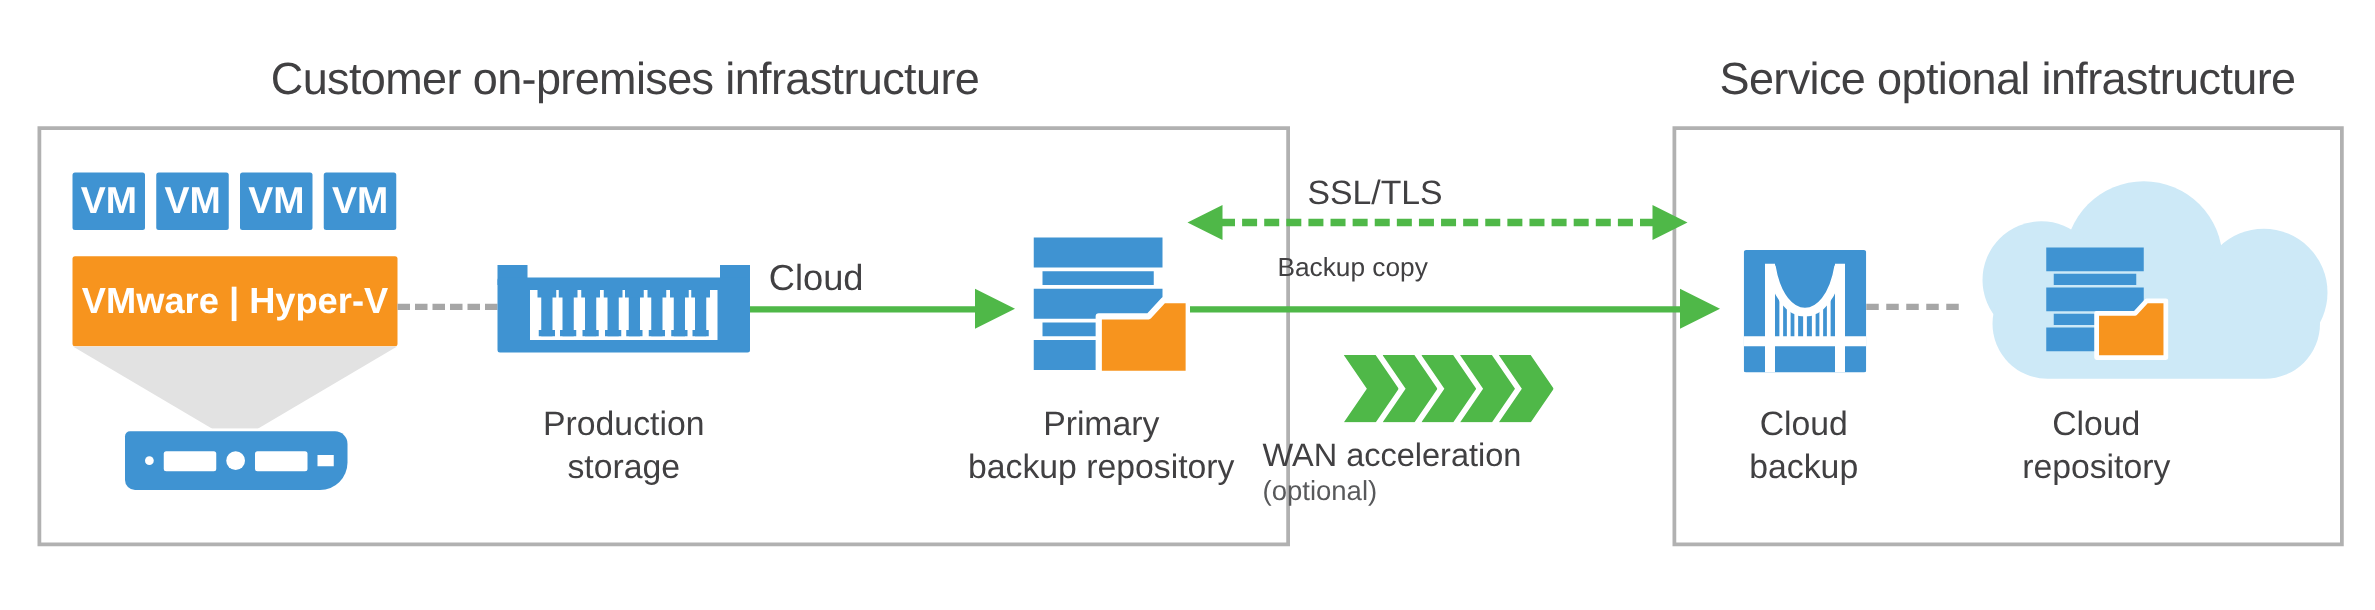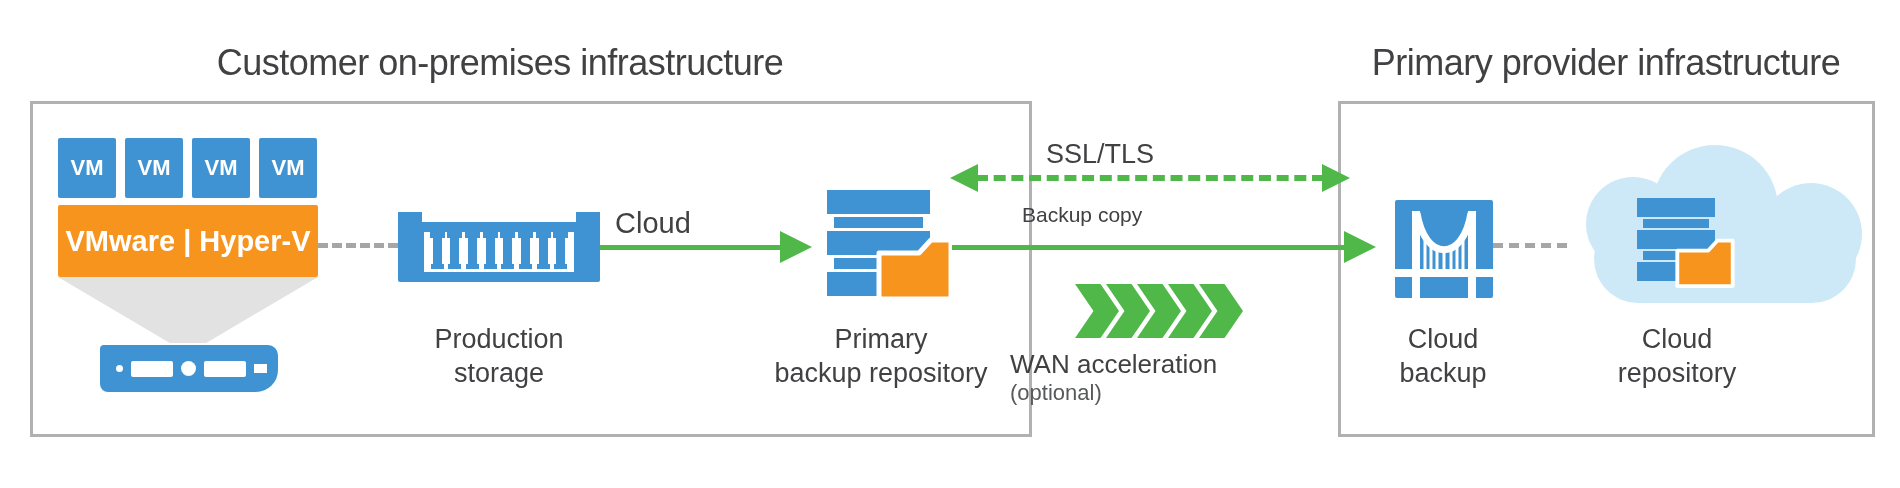--- a/index.html
+++ b/index.html
@@ -21,22 +21,22 @@
   .title{position:absolute;top:42px;font-size:36px;letter-spacing:-0.5px;text-align:center;color:var(--ink)}
   .title-left{left:30px;width:940px}
   .title-right{left:1336px;width:540px}
 
   .zone{position:absolute;top:101px;height:336px;border:3px solid var(--border);background:#fff}
   .zone-left{left:30px;width:1002px}
   .zone-right{left:1338px;width:537px}
 
   
   .vm-row{position:absolute;left:58px;top:138px;display:flex;gap:9px}
-  .vm{width:58px;height:60px;background:var(--blue);border-radius:2px;color:#fff;
-      font-weight:bold;font-size:22px;display:flex;align-items:center;justify-content:center}
+  .vm{width:58px;height:46px;background:var(--blue);border-radius:2px;color:#fff;
+      font-weight:bold;font-size:30px;display:flex;align-items:center;justify-content:center}
 
   
   .hyp{position:absolute;left:58px;top:205px;width:260px;height:72px;background:var(--orange);
        border-radius:2px;color:#fff;font-weight:bold;font-size:29px;
        display:flex;align-items:center;justify-content:center}
   .trap{position:absolute;left:58px;top:277px;width:260px;height:66px;background:var(--trap);
         clip-path:polygon(0 0,100% 0,57% 100%,43% 100%)}
 
   
   .server{position:absolute;left:100px;top:345px;width:178px;height:47px;background:var(--blue);
@@ -116,21 +116,21 @@
   .lbl-copy{left:1022px;top:203px;width:250px;font-size:21px}
   .lbl-wan{left:1010px;top:349px;width:300px;font-size:26px}
   .lbl-opt{left:1010px;top:380px;width:300px;font-size:22px;color:var(--ink2)}
 </style>
 </head>
 <body>
 
 <div class="canvas">
 
   <div class="title title-left">Customer on-premises infrastructure</div>
-  <div class="title title-right">Primary provider infrastructure</div>
+  <div class="title title-right">Service optional infrastructure</div>
 
   <div class="zone zone-left"></div>
   <div class="zone zone-right"></div>
 
   <div class="vm-row">
     <div class="vm">VM</div>
     <div class="vm">VM</div>
     <div class="vm">VM</div>
     <div class="vm">VM</div>
   </div>

